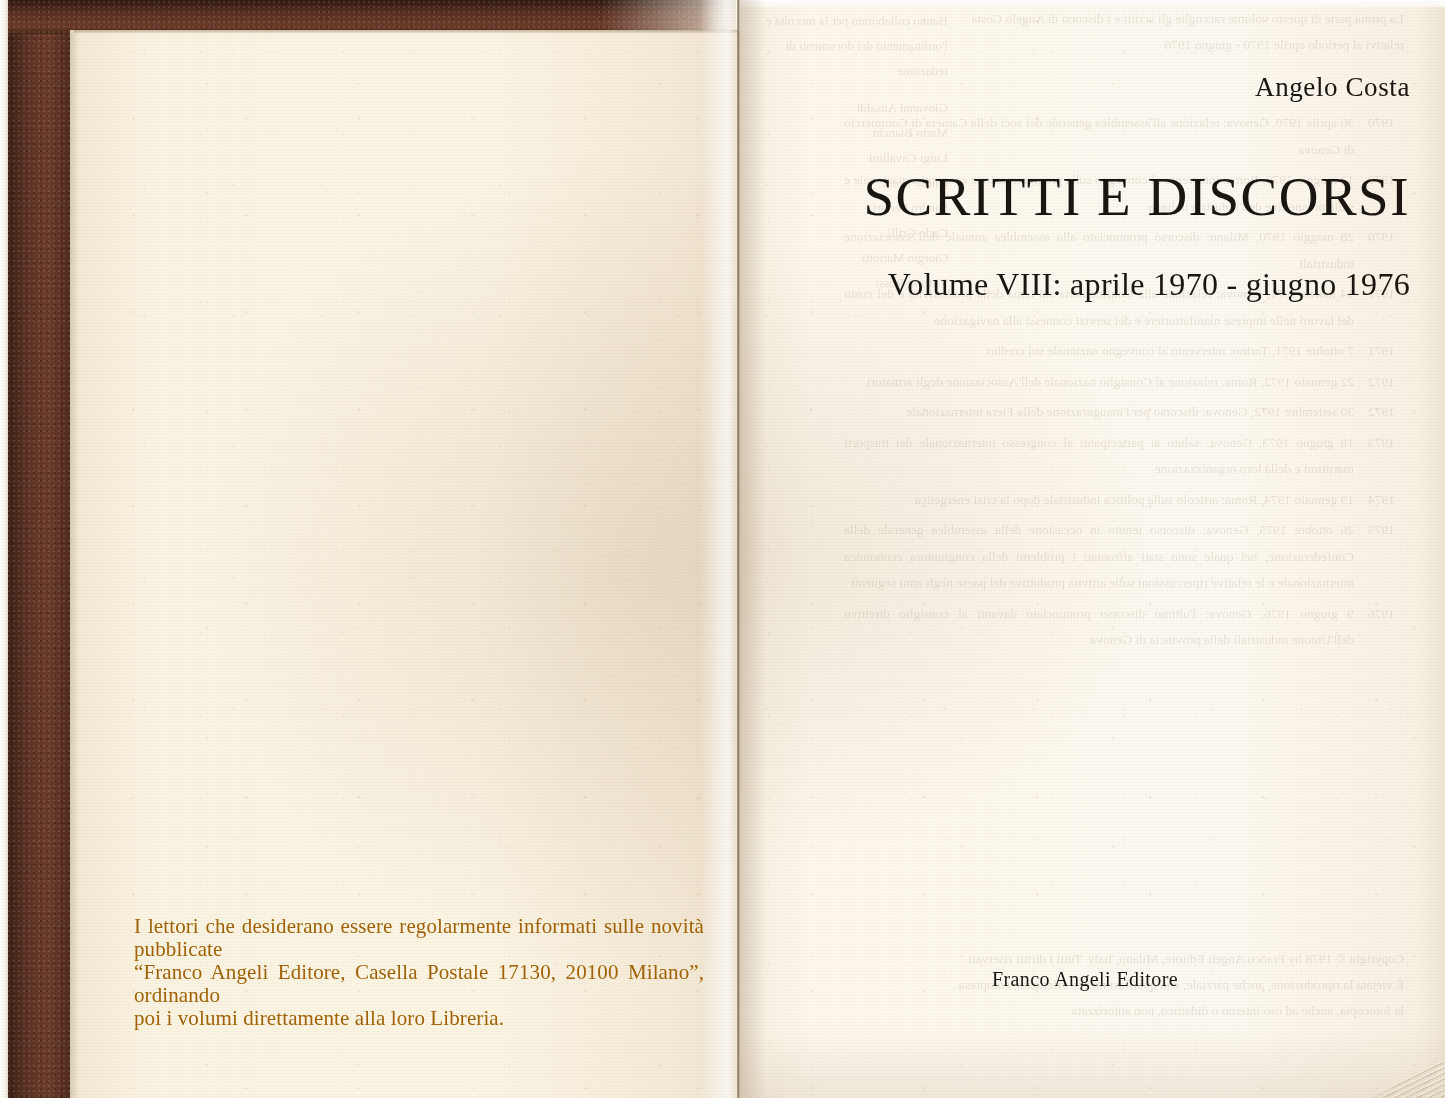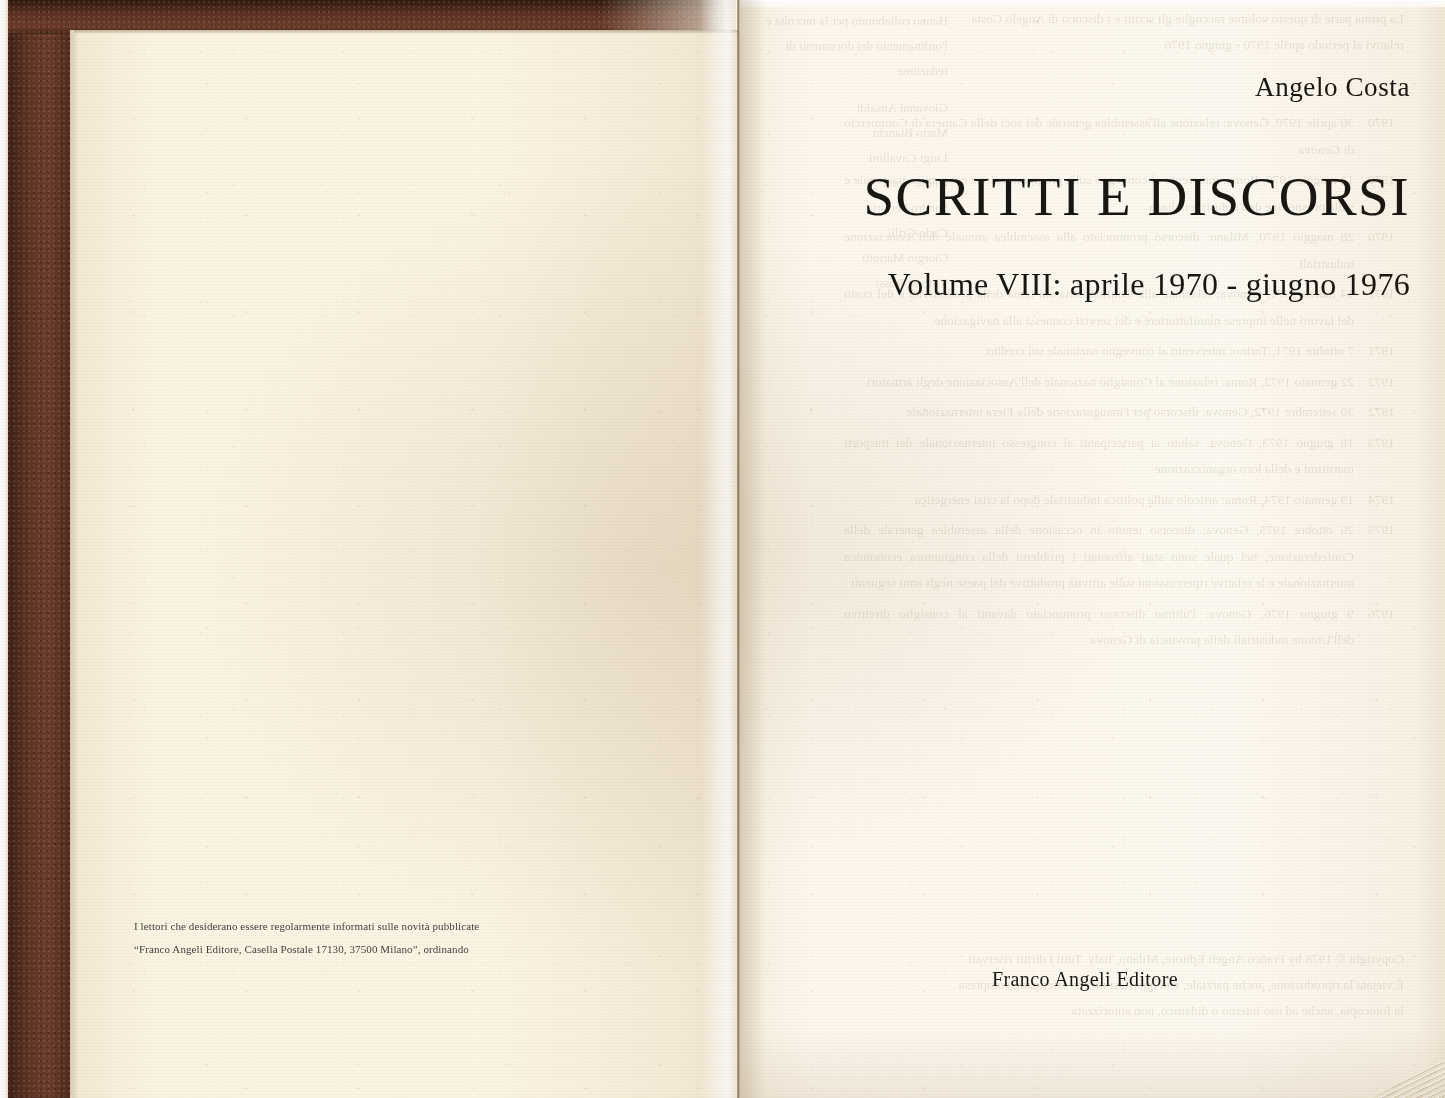--- a/index.html
+++ b/index.html
@@ -289,23 +289,23 @@
     letter-spacing: .4px;
     color: #181410;
   }
 
   
   .notice {
     position: absolute;
     left: 134px;
     top: 915px;
     width: 570px;
-    font-size: 11px;
+    font-size: 21px;
     line-height: 23px;
-    color: #404040;
+    color: #a16207;
     text-align: justify;
     text-justify: inter-word;
     letter-spacing: .1px;
   }
   .notice p { margin: 0; }
   .notice p:last-child { text-align: left; }
 
   
   .ink-soft { filter: blur(0.18px); }
 </style>
@@ -401,21 +401,22 @@
 
   <div class="titleblock ink-soft">
     <div class="author">Angelo Costa</div>
     <div class="maintitle">SCRITTI E DISCORSI</div>
     <div class="subtitle">Volume VIII: aprile 1970 - giugno 1976</div>
   </div>
   <div class="publisher ink-soft">Franco Angeli Editore</div>
 
   <div class="notice ink-soft">
     <p>I lettori che desiderano essere regolarmente informati sulle novità pubblicate</p>
-    <p>“Franco Angeli Editore, Casella Postale 17130, 37500 Milano”, ordinando</p>
+    <p>“Franco Angeli Editore, Casella Postale 17130, 20100 Milano”, ordinando</p>
+    <p>poi i volumi direttamente alla loro Libreria.</p>
   </div>
 
   <div class="fore-edge-corner"></div>
   <div class="fore-edge-line"></div>
 
   <div class="speckle"></div>
   <div class="grain"></div>
   <div class="page-right-bottomshadow"></div>
 
 </div>

